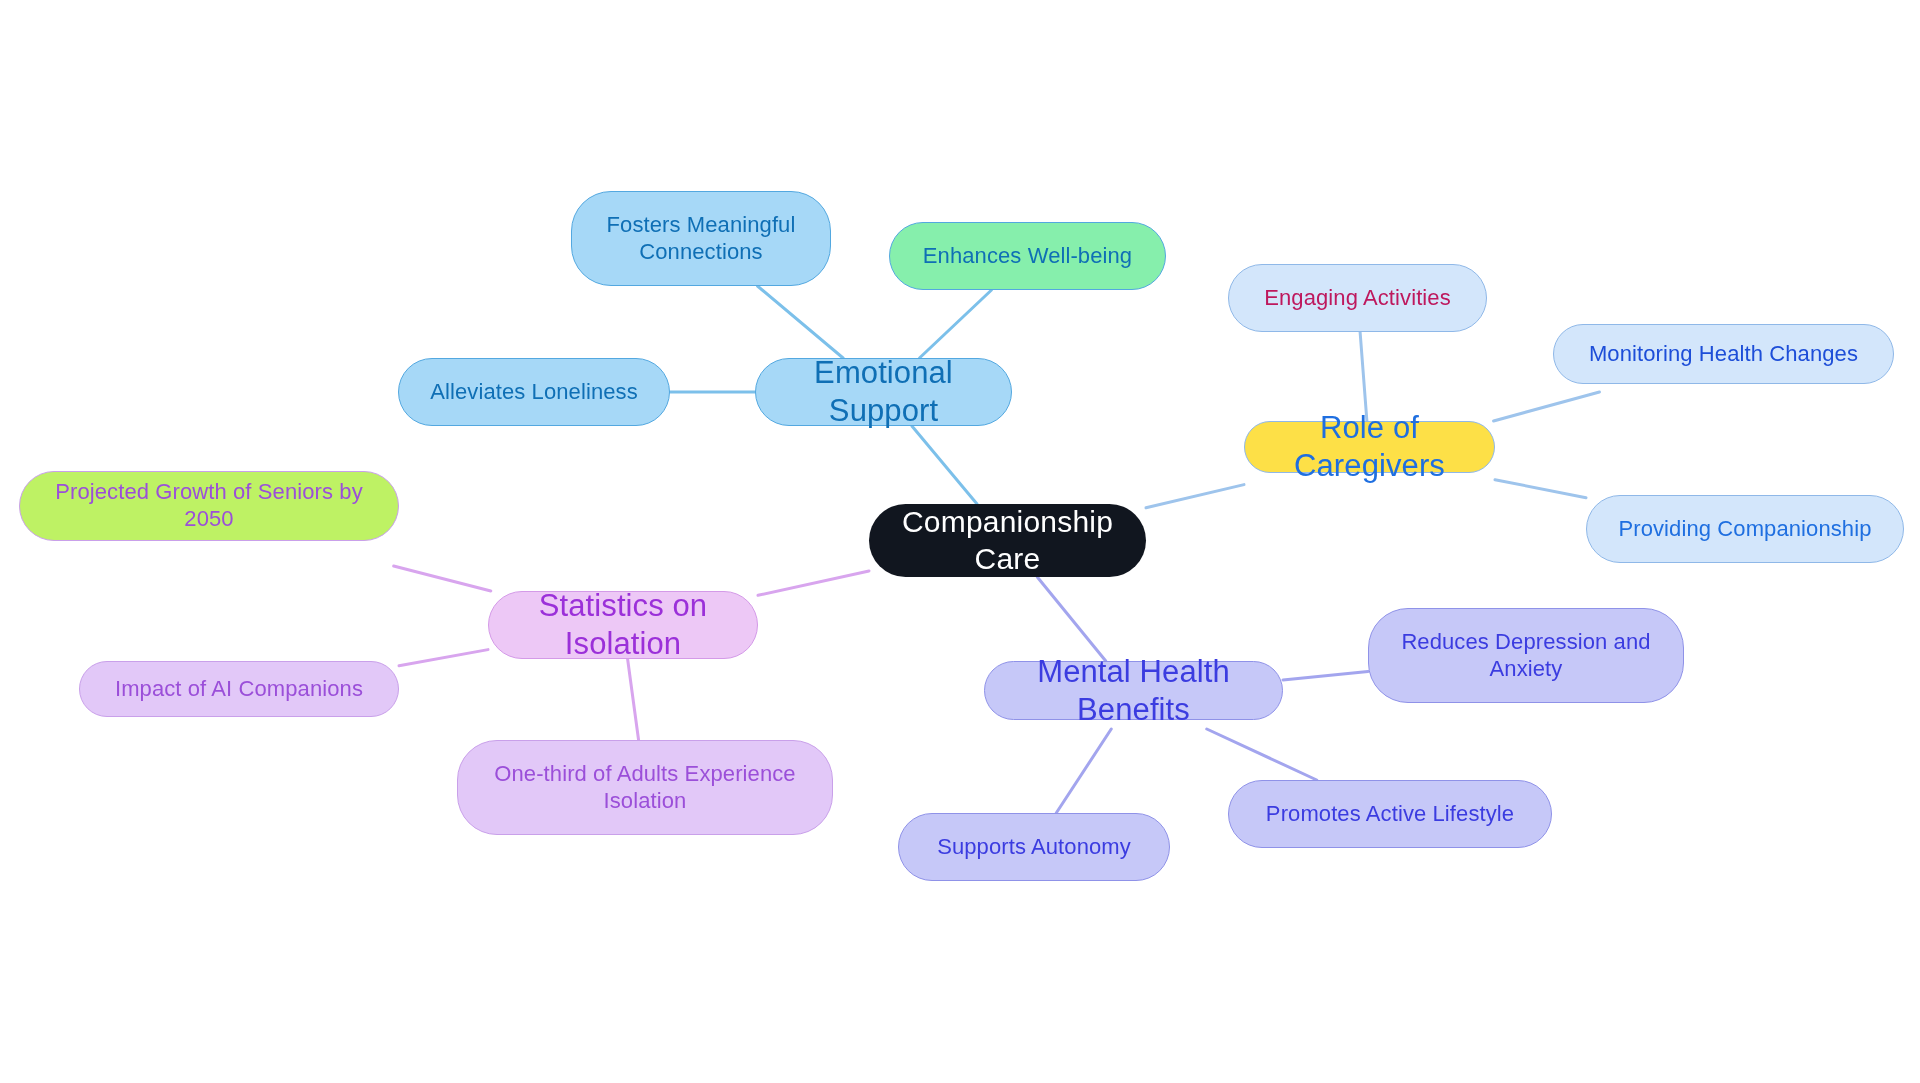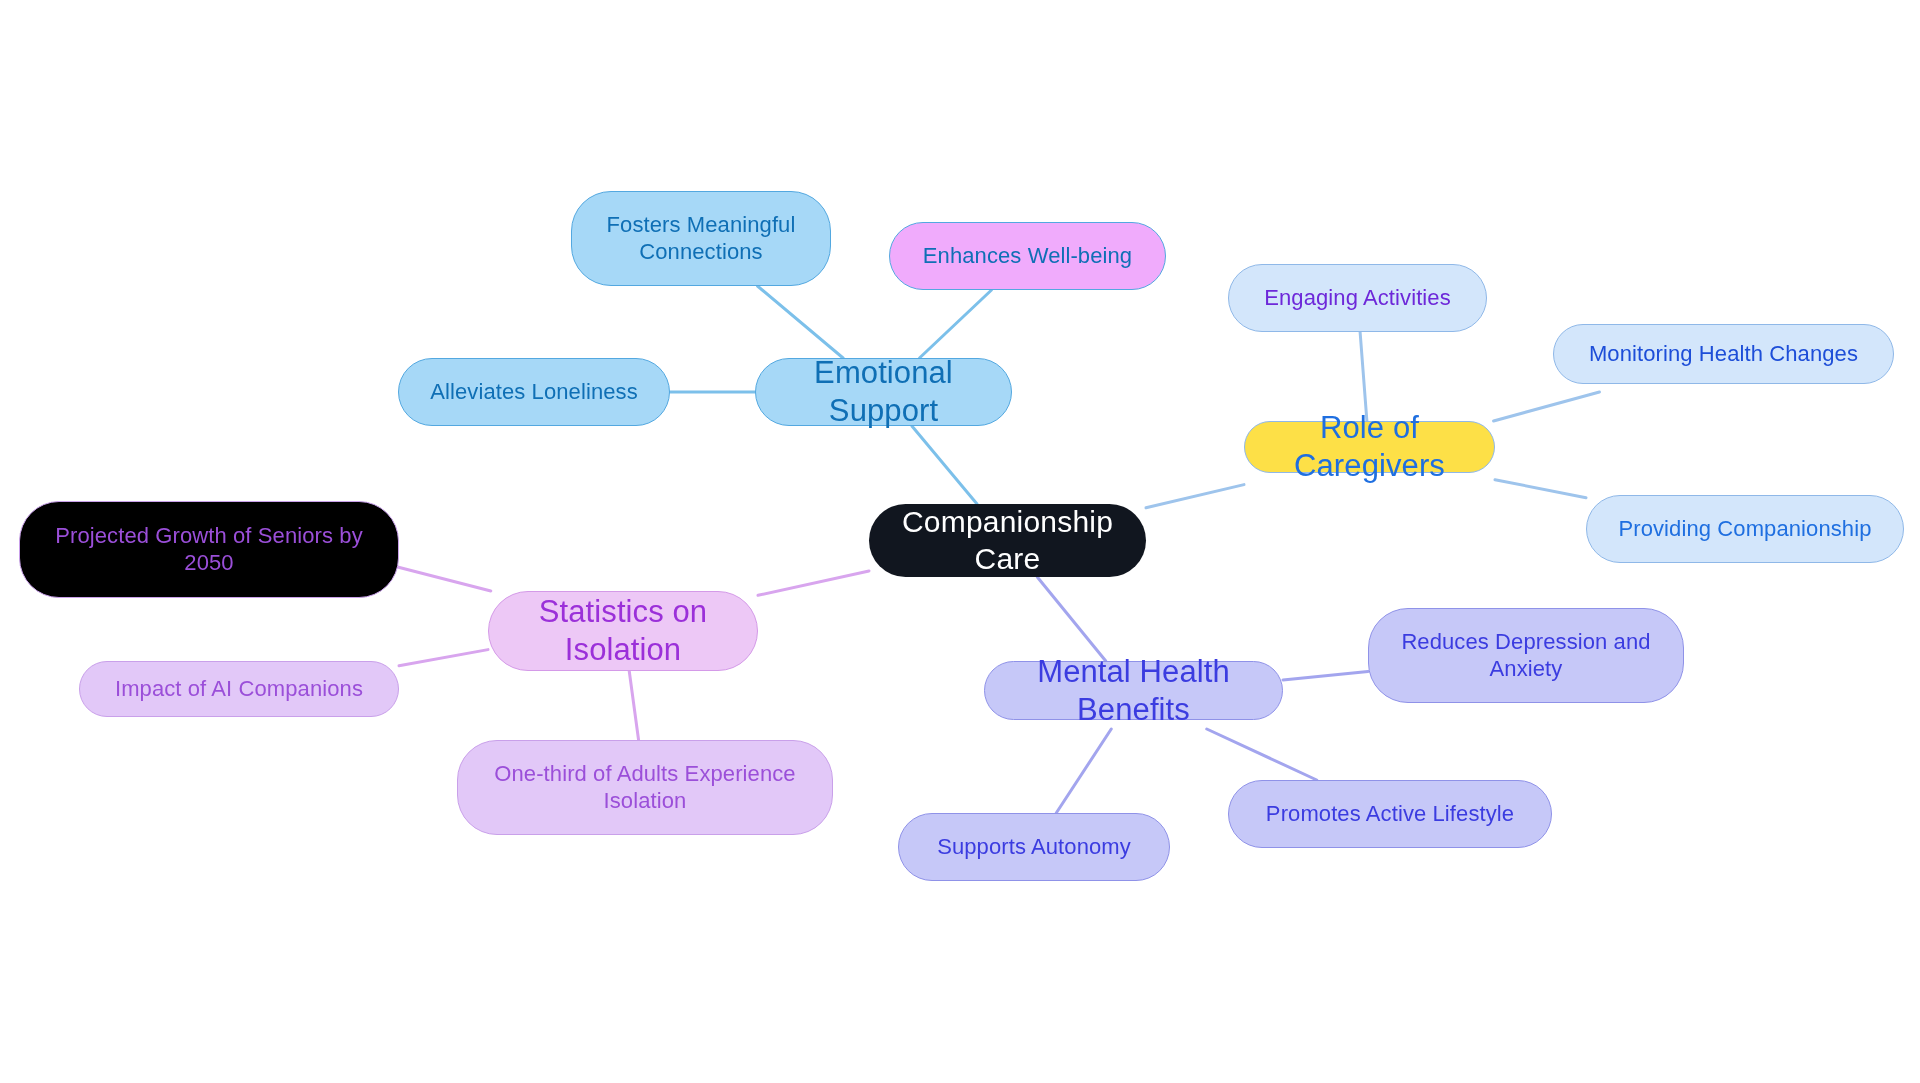--- a/index.html
+++ b/index.html
@@ -76,34 +76,34 @@
       <line x1="490.830985915493" y1="591" x2="393.6478873239437" y2="566" stroke="#d8a5ee" stroke-width="3" stroke-linecap="round"></line>
       <line x1="488" y1="649.609375" x2="399" y2="665.8333333333334" stroke="#d8a5ee" stroke-width="3" stroke-linecap="round"></line>
       <line x1="627.603076923077" y1="659" x2="638.5692307692308" y2="740" stroke="#d8a5ee" stroke-width="3" stroke-linecap="round"></line>
     </svg>
 
   <div class="node root" style="left: 869px; top: 504px; width: 277px; height: 73px; background: rgb(17, 22, 31); border-color: rgb(17, 22, 31); color: rgb(255, 255, 255);">Companionship Care</div>
 
   <div class="node branch" style="left: 755px; top: 358px; width: 257px; height: 68px; background: rgb(166, 216, 247); border-color: rgb(83, 168, 224); color: rgb(15, 111, 181);">Emotional Support</div>
   <div class="node leaf" style="left: 571px; top: 191px; width: 260px; height: 95px; background: rgb(166, 216, 247); border-color: rgb(83, 168, 224); color: rgb(15, 111, 181);">Fosters Meaningful
 Connections</div>
-  <div class="node leaf" style="left: 889px; top: 222px; width: 277px; height: 68px; background: #f0abfc; border-color: rgb(83, 168, 224); color: rgb(15, 111, 181);">Enhances Well-being</div>
+  <div class="node leaf" style="left: 889px; top: 222px; width: 277px; height: 68px; background: #86efac; border-color: rgb(83, 168, 224); color: rgb(15, 111, 181);">Enhances Well-being</div>
   <div class="node leaf" style="left: 398px; top: 358px; width: 272px; height: 68px; background: rgb(166, 216, 247); border-color: rgb(83, 168, 224); color: rgb(15, 111, 181);">Alleviates Loneliness</div>
 
   <div class="node branch" style="left: 1244px; top: 421px; width: 251px; height: 52px; background: #fde047; border-color: rgb(143, 184, 232); color: rgb(31, 111, 224);">Role of Caregivers</div>
-  <div class="node leaf" style="left: 1228px; top: 264px; width: 259px; height: 68px; background: rgb(211, 230, 251); border-color: rgb(143, 184, 232); color: #6d28d9;">Engaging Activities</div>
+  <div class="node leaf" style="left: 1228px; top: 264px; width: 259px; height: 68px; background: rgb(211, 230, 251); border-color: rgb(143, 184, 232); color: #be185d;">Engaging Activities</div>
   <div class="node leaf" style="left: 1553px; top: 324px; width: 341px; height: 60px; background: rgb(211, 230, 251); border-color: rgb(143, 184, 232); color: #1d4ed8;">Monitoring Health Changes</div>
   <div class="node leaf" style="left: 1586px; top: 495px; width: 318px; height: 68px; background: rgb(211, 230, 251); border-color: rgb(143, 184, 232); color: rgb(31, 111, 224);">Providing Companionship</div>
 
   <div class="node branch" style="left: 984px; top: 661px; width: 299px; height: 59px; background: rgb(198, 200, 248); border-color: rgb(143, 146, 232); color: rgb(59, 60, 224);">Mental Health Benefits</div>
   <div class="node leaf" style="left: 1368px; top: 608px; width: 316px; height: 95px; background: rgb(198, 200, 248); border-color: rgb(143, 146, 232); color: rgb(59, 60, 224);">Reduces Depression and
 Anxiety</div>
   <div class="node leaf" style="left: 1228px; top: 780px; width: 324px; height: 68px; background: rgb(198, 200, 248); border-color: rgb(143, 146, 232); color: rgb(59, 60, 224);">Promotes Active Lifestyle</div>
   <div class="node leaf" style="left: 898px; top: 813px; width: 272px; height: 68px; background: rgb(198, 200, 248); border-color: rgb(143, 146, 232); color: rgb(59, 60, 224);">Supports Autonomy</div>
 
-  <div class="node branch" style="left: 488px; top: 591px; width: 270px; height: 80px; background: rgb(237, 200, 246); border-color: rgb(212, 154, 232); color: rgb(155, 48, 217);">Statistics on Isolation</div>
-  <div class="node leaf" style="left: 19px; top: 471px; width: 380px; height: 97px; background: #000000; border-color: rgb(201, 160, 234); color: rgb(155, 79, 217); margin-top: 30px;">Projected Growth of Seniors by
+  <div class="node branch" style="left: 488px; top: 591px; width: 270px; height: 68px; background: rgb(237, 200, 246); border-color: rgb(212, 154, 232); color: rgb(155, 48, 217);">Statistics on Isolation</div>
+  <div class="node leaf" style="left: 19px; top: 471px; width: 380px; height: 70px; background: #bef264; border-color: rgb(201, 160, 234); color: rgb(155, 79, 217);">Projected Growth of Seniors by
 2050</div>
   <div class="node leaf" style="left: 79px; top: 661px; width: 320px; height: 56px; background: rgb(226, 200, 248); border-color: rgb(201, 160, 234); color: rgb(155, 79, 217);">Impact of AI Companions</div>
   <div class="node leaf" style="left: 457px; top: 740px; width: 376px; height: 95px; background: rgb(226, 200, 248); border-color: rgb(201, 160, 234); color: rgb(155, 79, 217);">One-third of Adults Experience
 Isolation</div>
 
 </div>
 
 </body></html>

